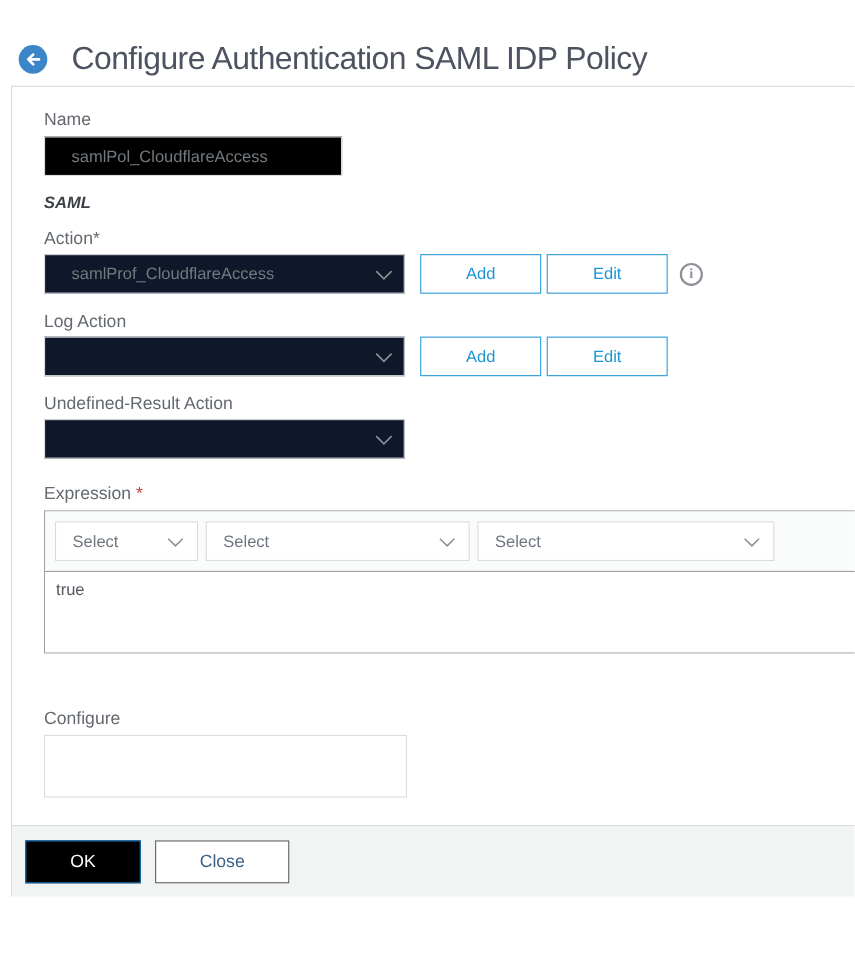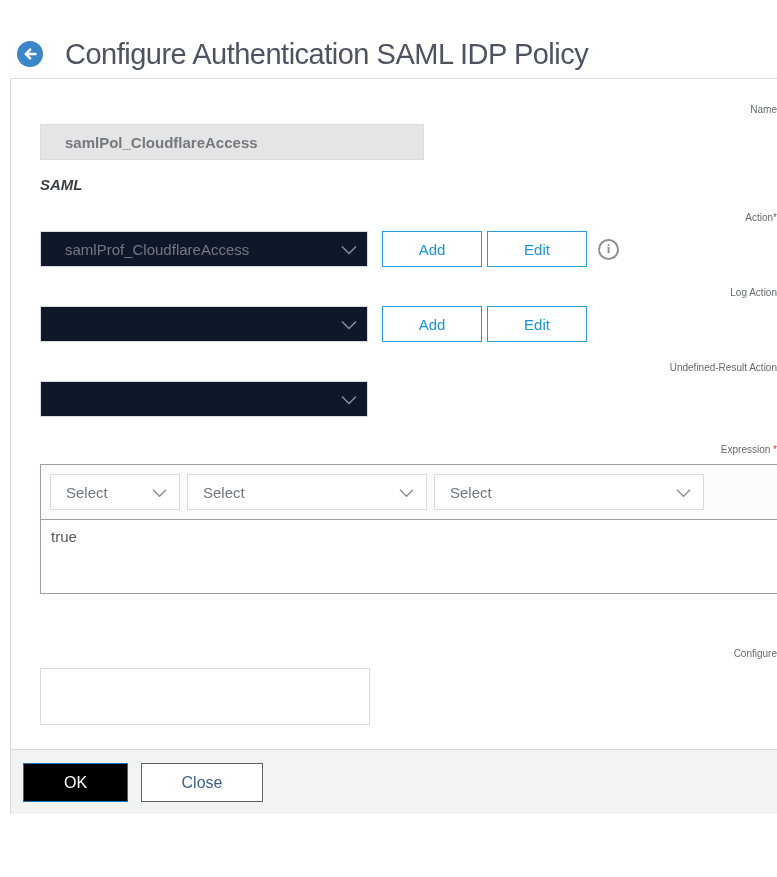--- a/index.html
+++ b/index.html
@@ -26,46 +26,45 @@
     margin-left: 22px; letter-spacing: -0.5px; white-space: nowrap;
   }
   
   .panel {
     margin-left: 10px;
     border-top: 1px solid #d9dbde;
     border-left: 1px solid #d9dbde;
     background: #ffffff;
   }
   .panel-content { padding: 22px 0 0 29px; }
-  .field-label { font-size: 10px; line-height: 18px; color: #63696f; display: block; text-align: right; }
+  .field-label { font-size: 16px; line-height: 18px; color: #63696f; display: block; }
   .req { color: #cc3d33; }
   .bold-value { font-size: 15px; line-height: 18px; font-weight: bold; color: #3c4147; margin-top: 16px; font-style: italic; }
 
   .text-input {
-    width: 384px; height: 36px; margin-top: 5px;
-    background: #e5e5e5; border: 1px solid #d9dbde;
+    width: 271px; height: 36px; margin-top: 5px;
+    background: #000000; border: 1px solid #d9dbde;
     padding: 0 10px 0 24px; font-size: 15px; color: #73797f;
     font-family: "Liberation Sans", sans-serif;
-    font-weight: bold;
   }
 
   .dropdown {
     width: 328px; height: 36px; background: #0f172a;
     border: 1px solid #d9dbde; position: relative;
     display: flex; align-items: center; cursor: pointer;
   }
   .dropdown .dd-value {
     font-size: 15px; color: #73797f; padding-left: 24px;
     white-space: nowrap; overflow: hidden;
   }
   .dropdown .chev { position: absolute; right: 10px; top: 13px; }
 
   .row { display: flex; align-items: center; margin-top: 4px; }
   .btn-outline-blue {
-    width: 100px; height: 36px; margin-left: 14px;
+    width: 110px; height: 36px; margin-left: 14px;
     background: #ffffff; border: 1px solid #2b9bd7;
     color: #1a94d4; font-size: 15px; cursor: pointer;
     font-family: "Liberation Sans", sans-serif;
   }
   .btn-outline-blue + .btn-outline-blue { margin-left: 5px; }
   .info-icon {
     width: 21px; height: 21px; border-radius: 50%;
     border: 2px solid #8b9096; color: #8b9096;
     font-size: 13px; font-weight: bold; font-family: "Liberation Serif", serif;
     display: flex; align-items: center; justify-content: center;

